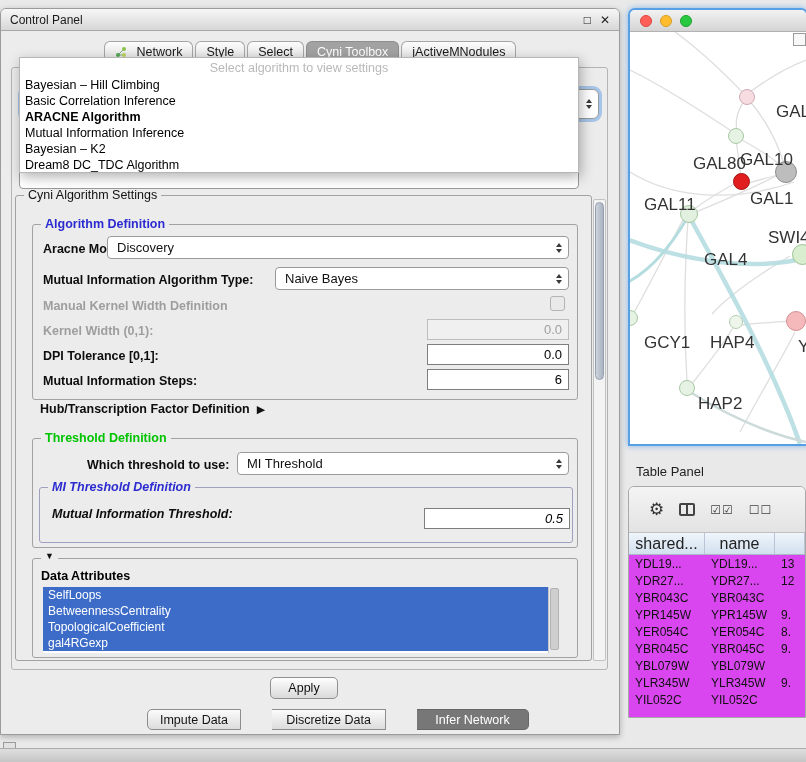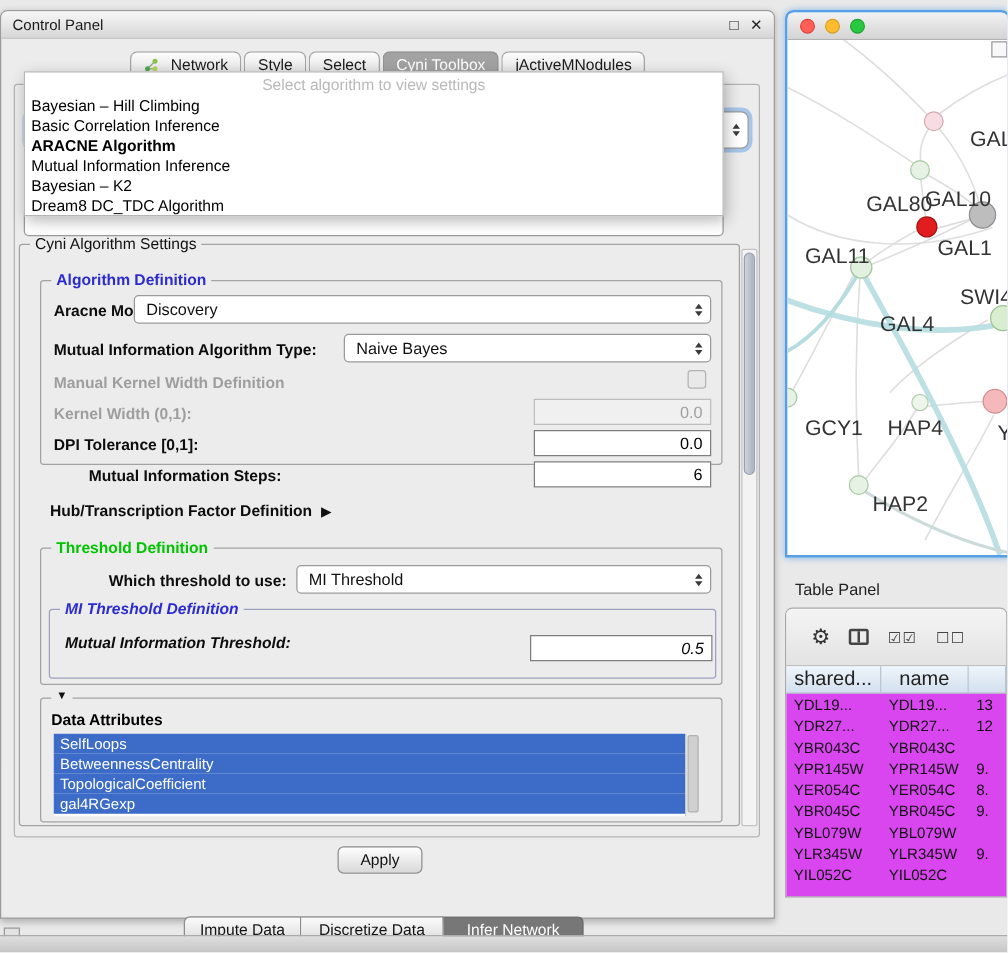--- a/index.html
+++ b/index.html
@@ -44,21 +44,21 @@
   .popup .item.selected { font-weight:bold; }
 
   .group { position:absolute; border:1px solid #a2a2a2; border-radius:3px; }
   .legend { position:absolute; top:-8px; left:8px; background:#ececec; padding:0 4px;
     font-size:12.5px; color:#111; white-space:nowrap; display:flex; align-items:center; gap:6px; }
   .legend.blue { color:#2b2bd0; font-weight:bold; }
   .legend.green { color:#00c400; font-weight:bold; }
   .legend.bold { font-weight:bold; }
 
   #settings-group { left:14px; top:186px; width:577px; height:466px; }
-  #algdef-group { left:16px; top:28px; width:546px; height:148px; }
+  #algdef-group { left:16px; top:28px; width:546px; height:176px; }
   #threshold-group { left:16px; top:242px; width:546px; height:110px; }
   #mi-group { left:6px; top:48px; width:534px; height:56px; border-color:#9f9fbf;font-style:italic; }
   #sources-group { left:16px; top:362px; width:546px; height:100px; }
 
   .lbl { position:absolute; font-size:12.5px; font-weight:bold; color:#0d0d0d; white-space:nowrap; }
   .lbl.dis { color:#9e9e9e; }
 
   .field { position:absolute; background:#fff; border:1px solid #7e7e7e; font-size:13px; color:#000;
     display:flex; align-items:center; justify-content:flex-end; padding:0 6px; }
   .field.dis { background:#f0f0f0; color:#a0a0a0; border-color:#bdbdbd; }
@@ -75,21 +75,21 @@
 
   #attr-title { position:absolute; left:8px; top:10px; font-size:12.5px; font-weight:bold; }
   #attr-list { position:absolute; left:10px; top:28px; width:517px; height:66px; background:#fff; }
   .attr-row { height:16px; line-height:16px; background:#3c6cc8; color:#fff; font-size:12px; padding-left:5px; width:505px; }
   #attr-scroll { position:absolute; right:0; top:0; width:12px; height:66px; background:#ececec; border-left:1px solid #c6c6c6; }
   #attr-scroll .thumb { margin:1px; height:62px; background:#cfcfcf; border:1px solid #b2b2b2; border-radius:2px; }
 
   #apply-btn { position:absolute; left:269px; top:668px; width:68px; height:22px; border:1px solid #8f8f8f;
     border-radius:5px; background:linear-gradient(#fefefe,#d9d9d9); font-size:12.5px; font-family:inherit; color:#111; }
 
-  #segbar { position:absolute; left:146px; top:724px; display:flex; }
+  #segbar { position:absolute; left:146px; top:700px; display:flex;gap:31px; }
   .seg { height:21px; display:flex; align-items:center; justify-content:center; font-size:12.5px;
     border:1px solid #8d8d8d; border-left:none; background:linear-gradient(#fbfbfb,#dcdcdc); color:#141414; }
   .seg:first-child { border-left:1px solid #8d8d8d; border-radius:5px 0 0 5px; }
   .seg:last-child { border-radius:0 5px 5px 0; }
   .seg.dark { background:#777; color:#fff; border-color:#666; }
 
   
   #network-window { left:628px; top:8px; width:180px; height:438px; border:2px solid #58a0e6;
     border-radius:7px 7px 0 0; background:#fff; box-shadow:0 0 6px rgba(88,160,230,.7); overflow:hidden; }
   #net-titlebar { height:22px; background:linear-gradient(#f2f2f2,#d4d4d4); border-bottom:1px solid #b2b2b2;
@@ -215,21 +215,21 @@
         <span class="lbl dis" style="left:10px; top:99px;">Kernel Width (0,1):</span>
         <div class="field dis" style="left:394px; top:94px; width:142px; height:21px;">
           <span>0.0</span>
         </div>
 
         <span class="lbl" style="left:10px; top:124px;">DPI Tolerance [0,1]:</span>
         <div class="field" style="left:394px; top:119px; width:142px; height:21px;">
           <span>0.0</span>
         </div>
 
-        <span class="lbl" style="left:10px; top:149px;margin-left:28px;">Mutual Information Steps:</span>
+        <span class="lbl" style="left:10px; top:149px;">Mutual Information Steps:</span>
         <div class="field" style="left:394px; top:144px; width:142px; height:21px;">
           <span>6</span>
         </div>
       </div>
 
       <div id="hub-row">
         <span>Hub/Transcription Factor Definition</span>
         <span class="mini-arrow">▶</span>
       </div>
 

